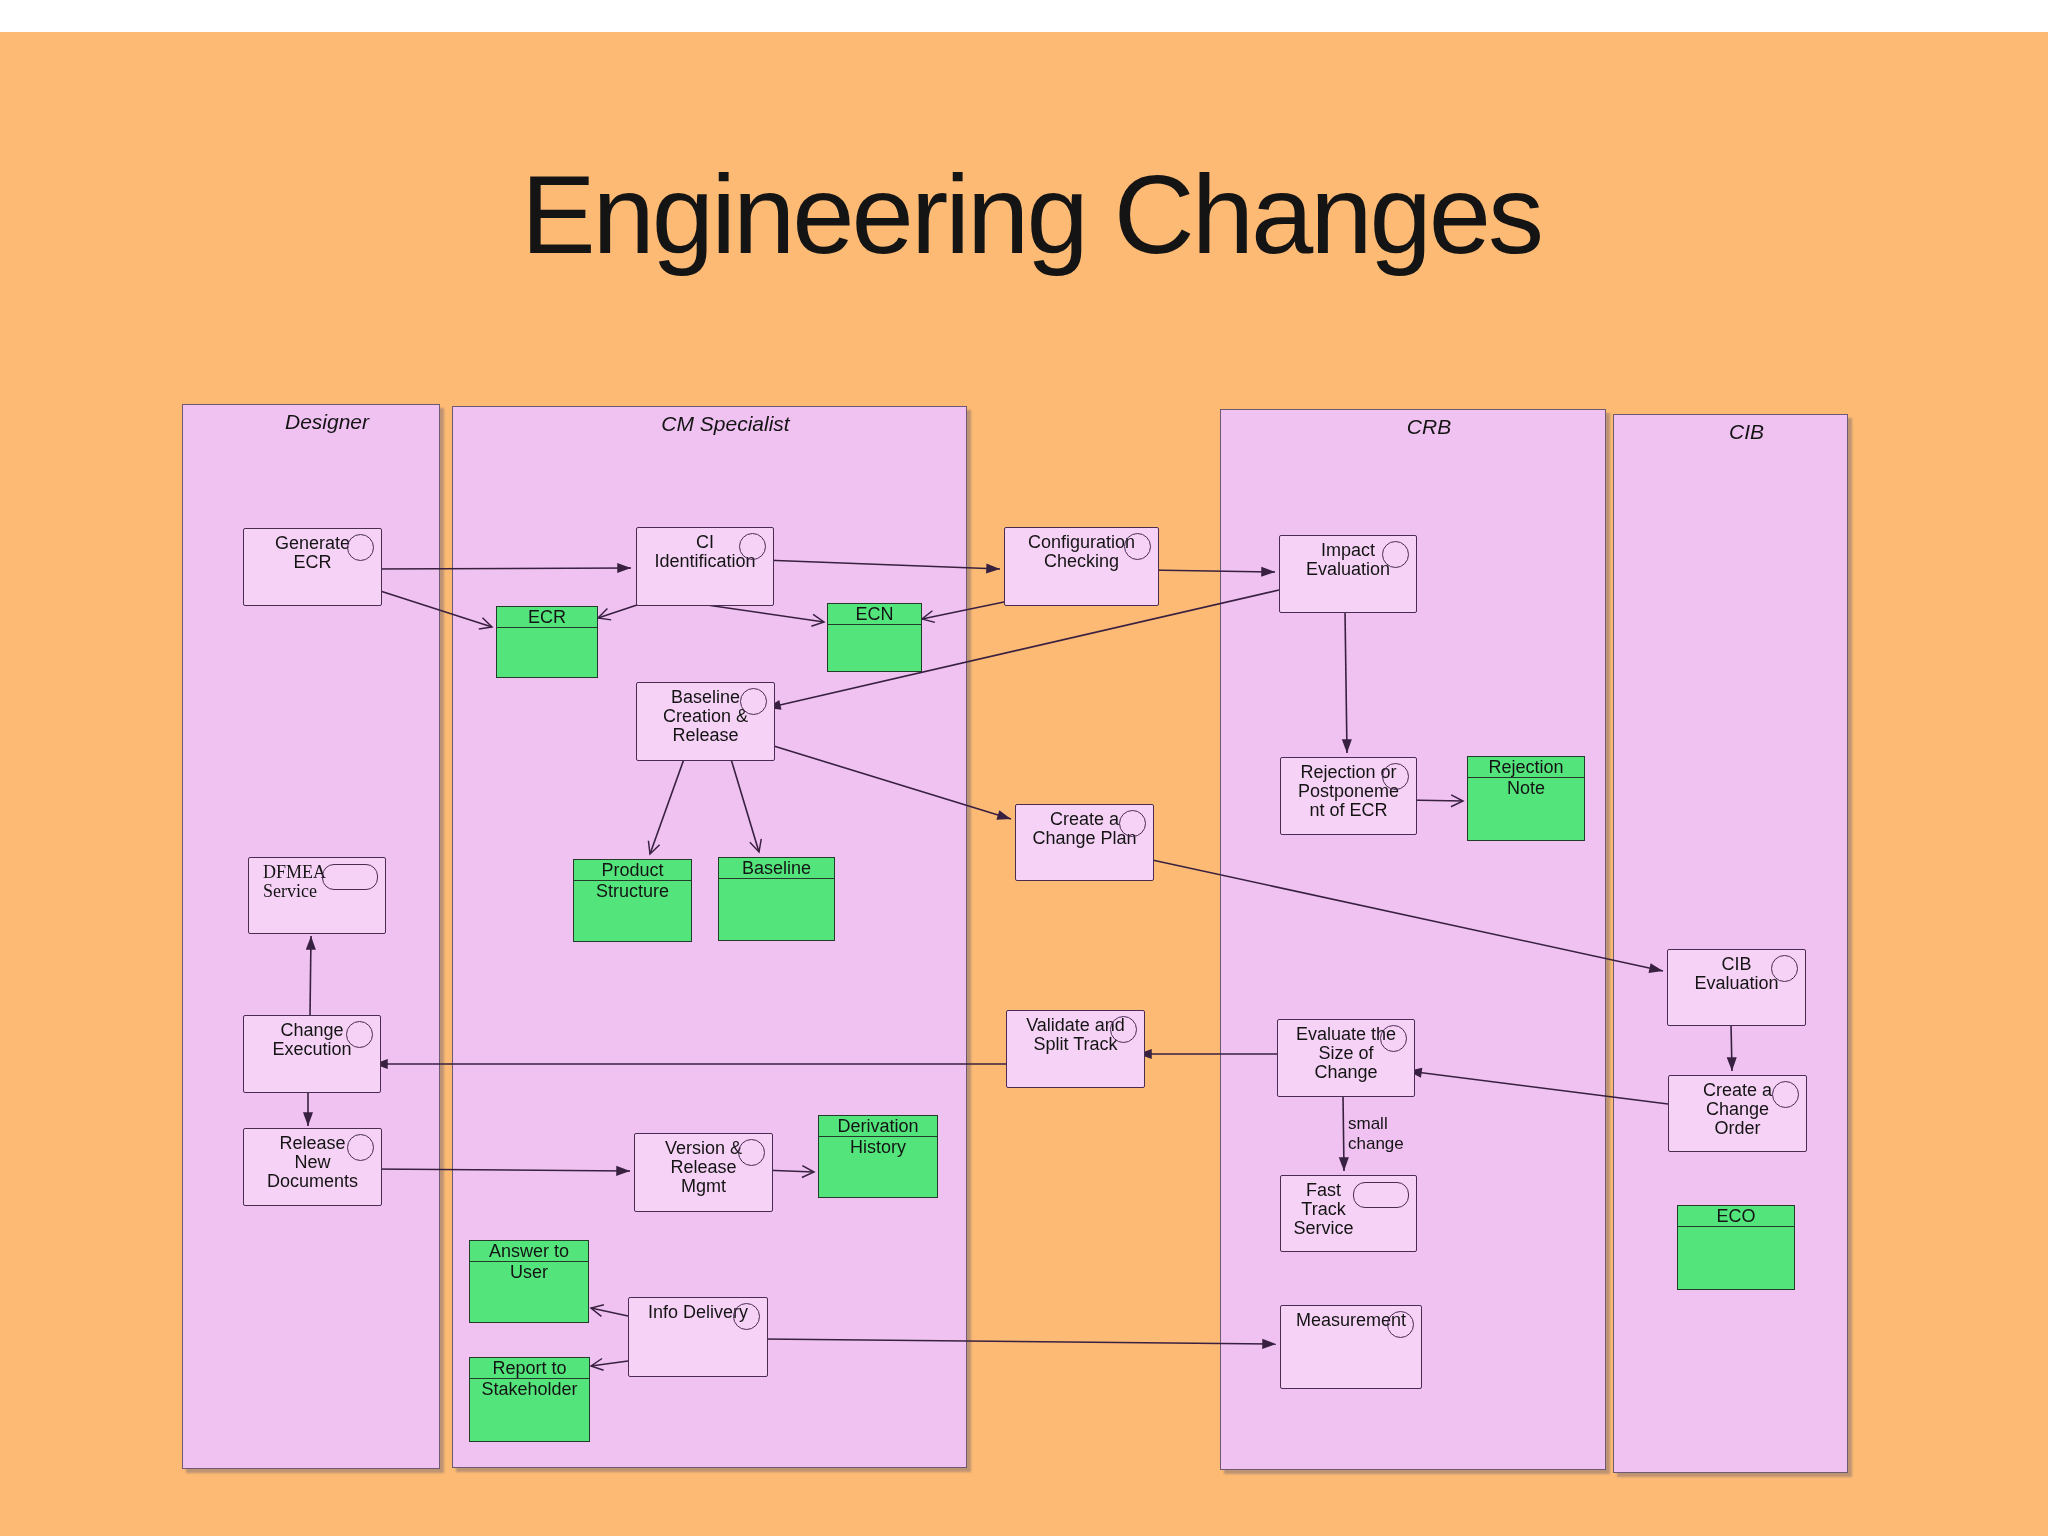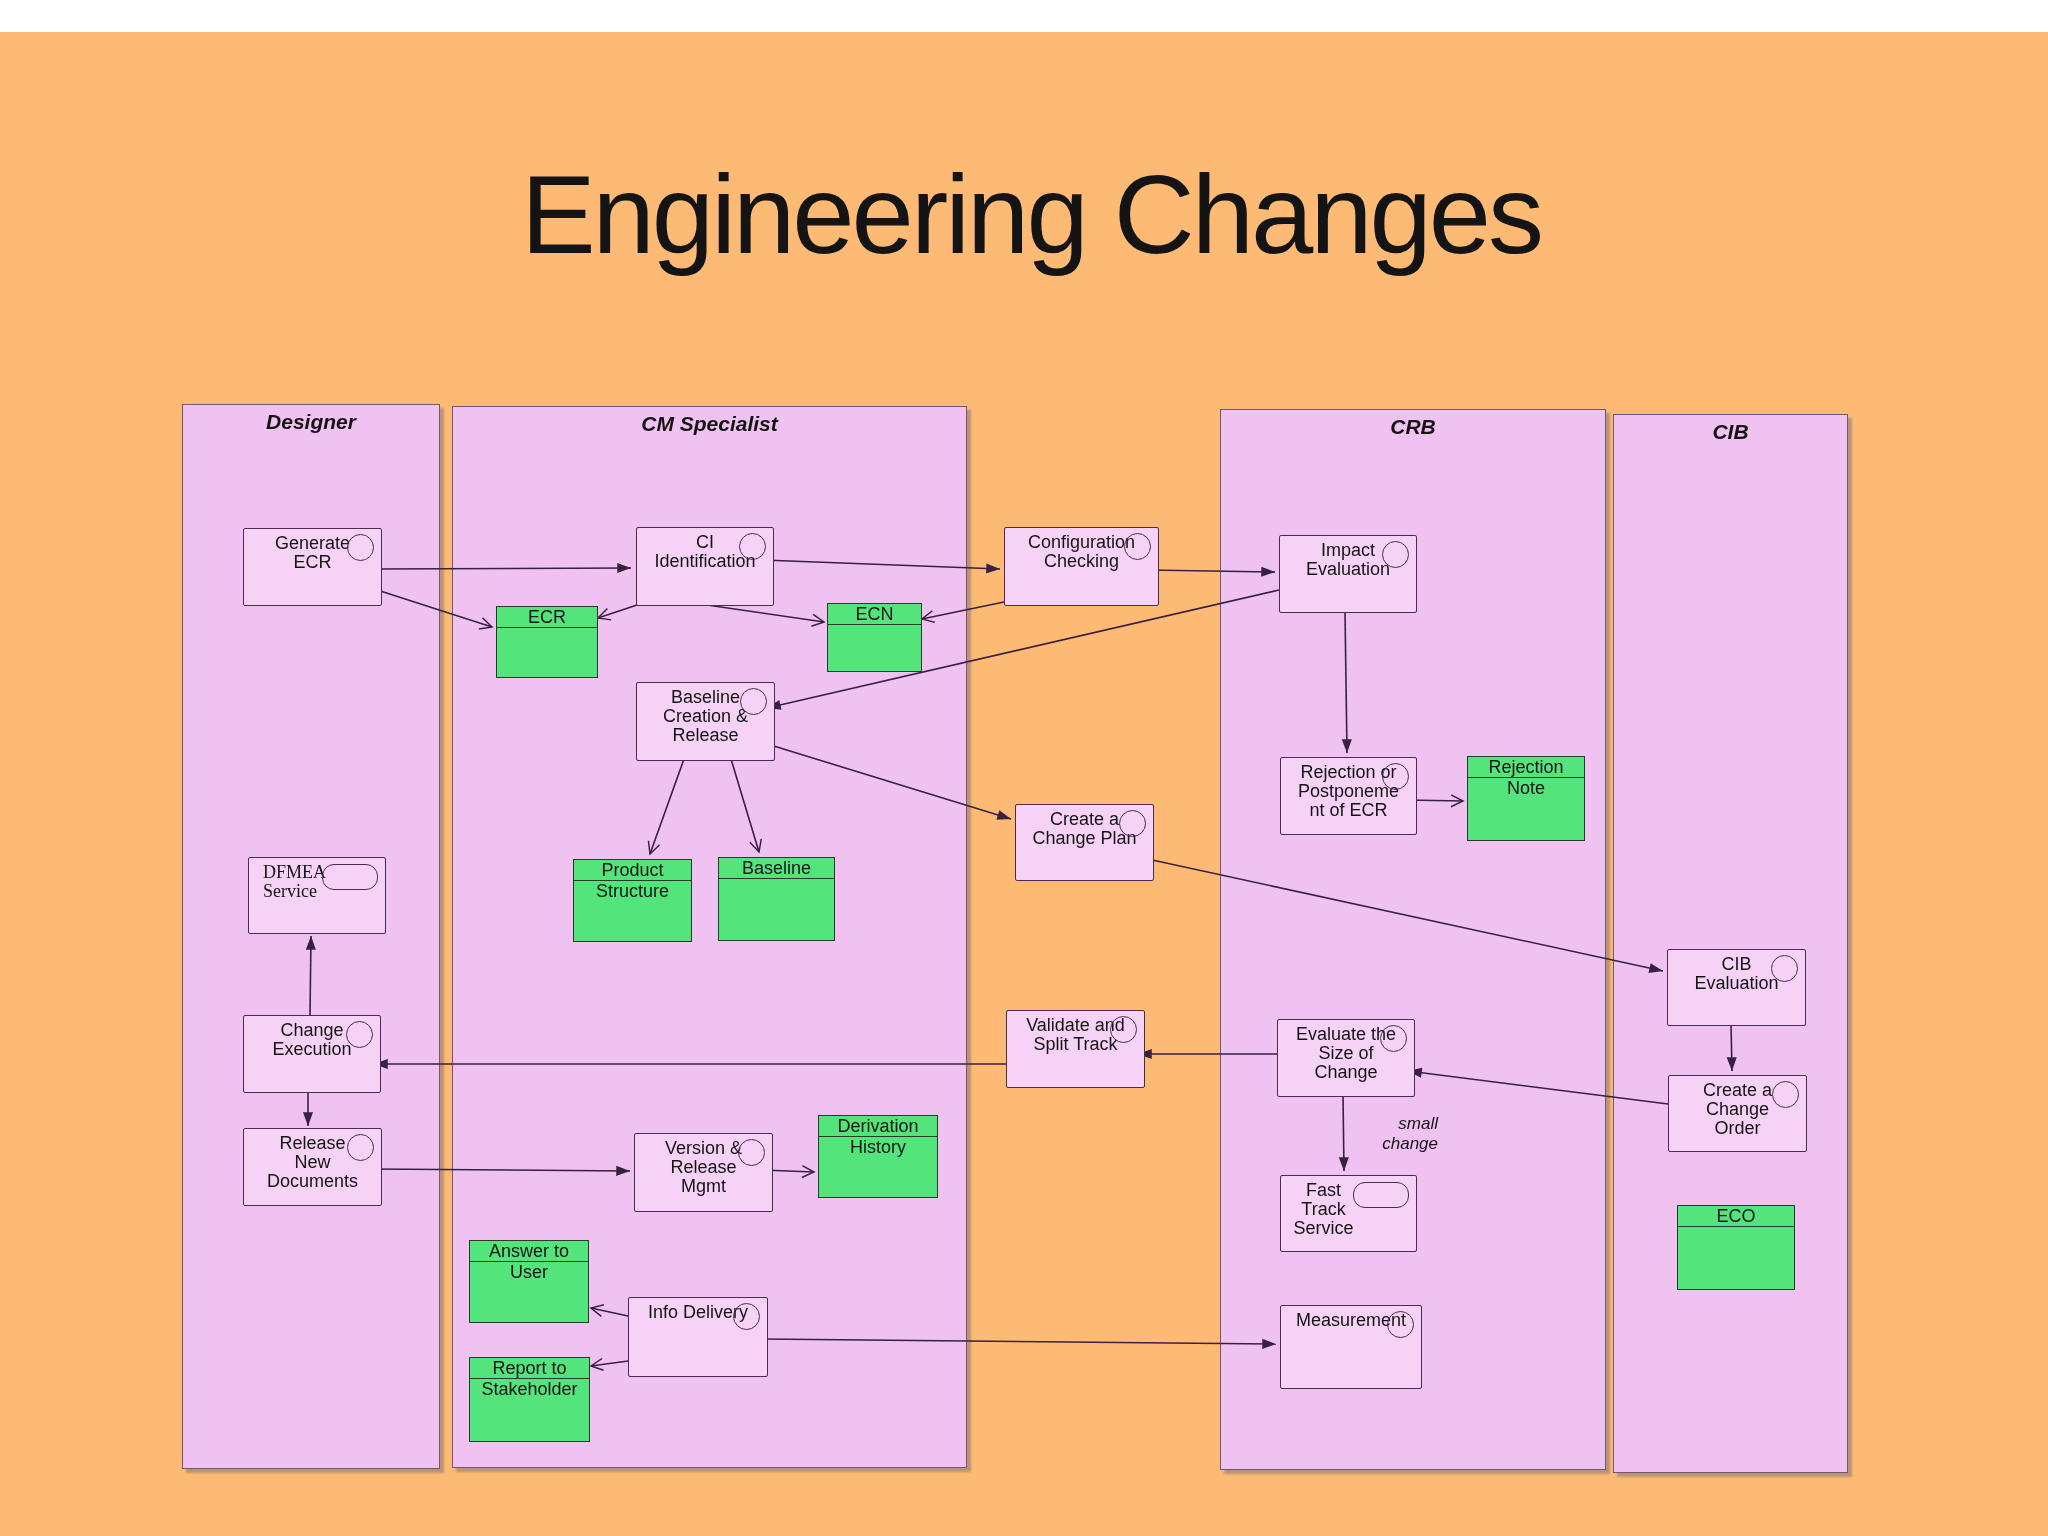--- a/index.html
+++ b/index.html
@@ -3,36 +3,36 @@
 <meta charset="utf-8">
 <style>
   html,body{margin:0;padding:0;background:#ffffff;}
   .stage{position:relative;width:2048px;height:1536px;background:#fdba74;overflow:hidden;
          font-family:"Liberation Sans", sans-serif;margin-top:32px;}
   .title{position:absolute;left:431px;top:118px;width:1200px;text-align:center;
          font-size:112px;font-weight:400;color:#141414;letter-spacing:-3px;white-space:nowrap;}
   .lane{position:absolute;background:#f0c2f2;border:1.5px solid #6d5a70;
         box-shadow:4px 4px 2px rgba(110,100,115,.45);}
   .lane-title{position:absolute;top:5px;left:0;width:100%;text-align:center;
-        font-size:21px;font-weight:bold;font-style:italic;color:#141414;}
+        font-size:21px;font-weight:normal;font-style:italic;color:#141414;padding-left:16px;}
   .pnode{position:absolute;background:#f6d3f6;border:1.5px solid #4a2b52;border-radius:2px;
         text-align:center;color:#141414;padding-left:9px;}
   .ptext{position:absolute;top:5px;left:0;width:100%;font-size:18px;line-height:19px;
         white-space:pre-line;}
   .pnode.pill-left .ptext{text-align:left;padding-left:14px;box-sizing:border-box;font-family:Liberation Serif, serif;}
   .pnode.pill-center .ptext{padding-right:50px;box-sizing:border-box;}
   .badge{position:absolute;border:1.5px solid #4a2b52;background:transparent;}
   .badge.circle{width:25px;height:25px;border-radius:50%;top:5px;right:7px;}
   .badge.pill{width:54px;height:24px;border-radius:12px;top:6px;right:7px;}
   .dnode{position:absolute;background:#54e47c;border:1.5px solid #233b28;color:#141414;}
   .dline{position:absolute;top:20px;left:0;width:100%;border-top:1.5px solid #233b28;}
   .dtext{position:absolute;top:0px;left:0;width:100%;text-align:center;
         font-size:18px;line-height:21px;white-space:pre-line;}
-  .edge-label{position:absolute;font-size:17px;line-height:20px;text-align:right;
-        color:#141414;white-space:pre-line;font-style:italic;}
+  .edge-label{position:absolute;font-size:17px;line-height:20px;text-align:left;
+        color:#141414;white-space:pre-line;}
   svg.wires{position:absolute;left:0;top:0;pointer-events:none;}
 </style>
 </head>
 <body>
 
 <div class="stage">
 
   <div class="title">Engineering Changes</div>
 
   <div class="lane" style="left:182px;top:372px;width:256px;height:1063px">

